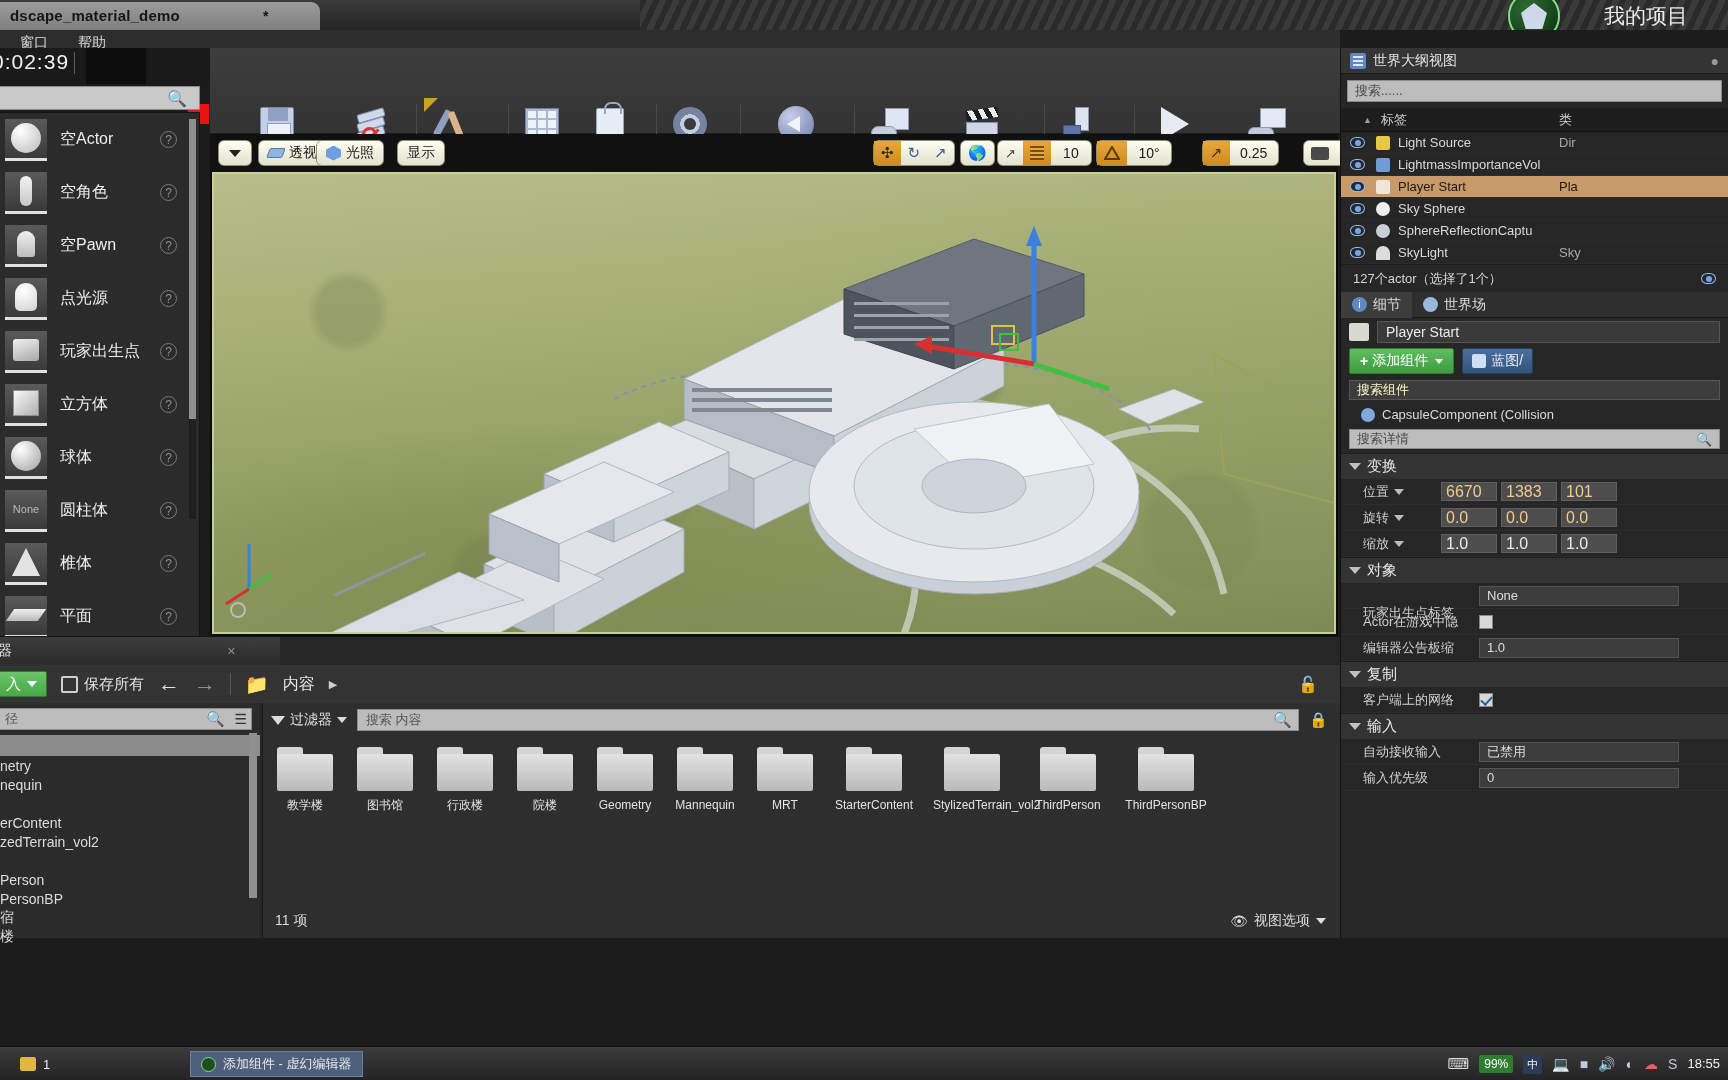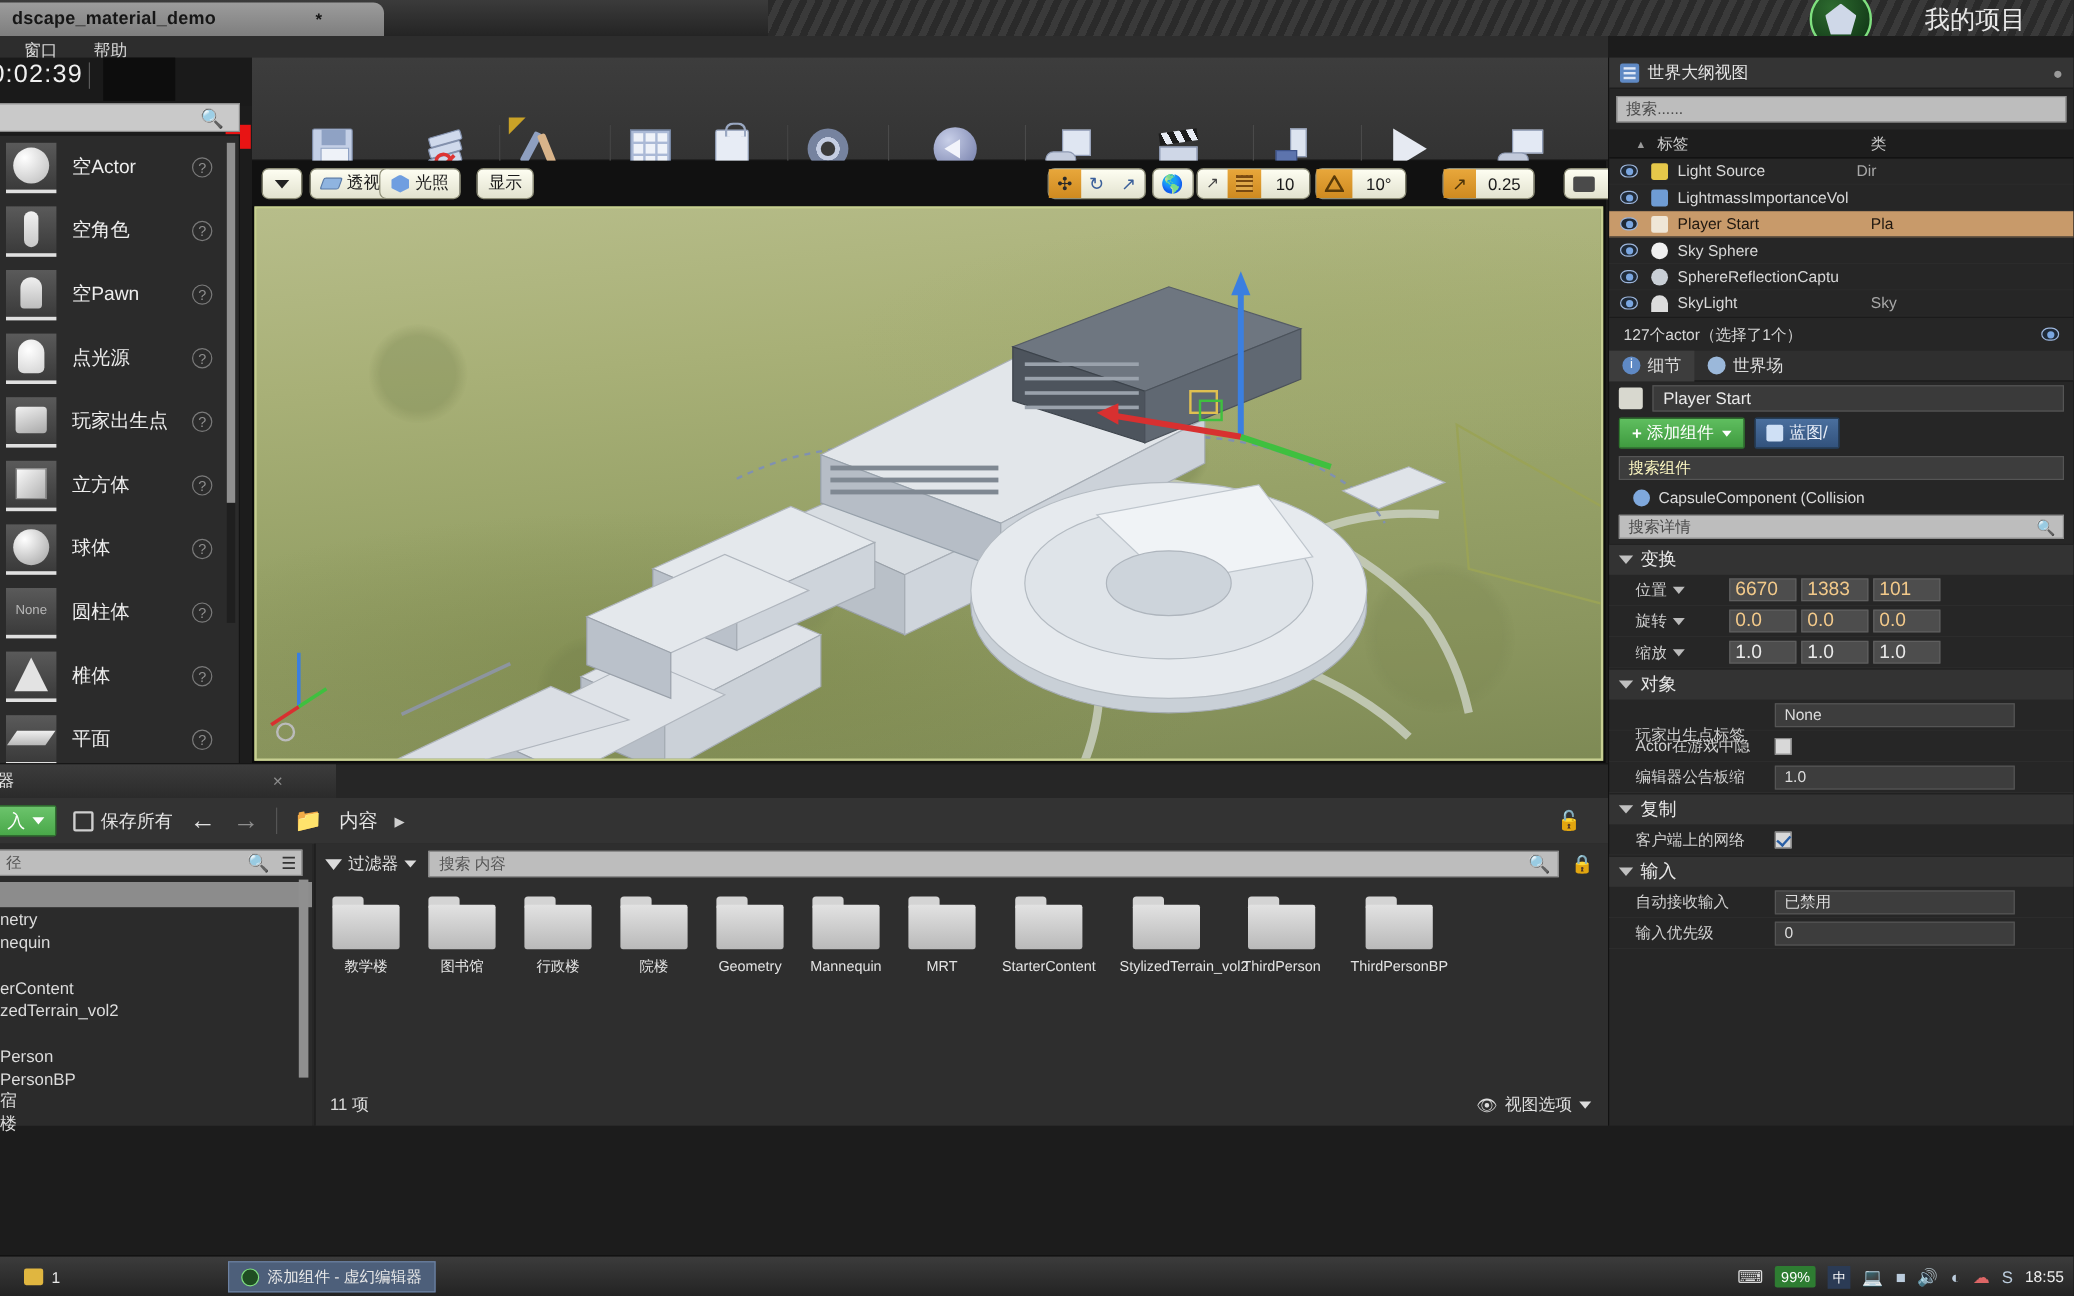--- a/index.html
+++ b/index.html
@@ -651,21 +651,21 @@
     <div class="colhdr">
       <span style="position:absolute;left:40px;">标签</span>
       <span style="position:absolute;left:22px;color:#9b9b9b;font-size:9px;">▲</span>
       <span style="position:absolute;left:218px;">类</span>
     </div>
 
     <div class="orow">
       <span class="eye"></span>
       <span class="oico" style="background:#e6c84a;"></span>
       <span style="margin-left:8px;">Light Source</span>
-      <span style="position:absolute;left:206px;color:#a8a8a8;">Dir</span>
+      <span style="position:absolute;left:218px;color:#a8a8a8;">Dir</span>
     </div>
     <div class="orow">
       <span class="eye"></span>
       <span class="oico" style="background:#6f9cd4;"></span>
       <span style="margin-left:8px;">LightmassImportanceVol</span>
     </div>
     <div class="orow sel">
       <span class="eye"></span>
       <span class="oico" style="background:#efe6d6;"></span>
       <span style="margin-left:8px;">Player Start</span>

